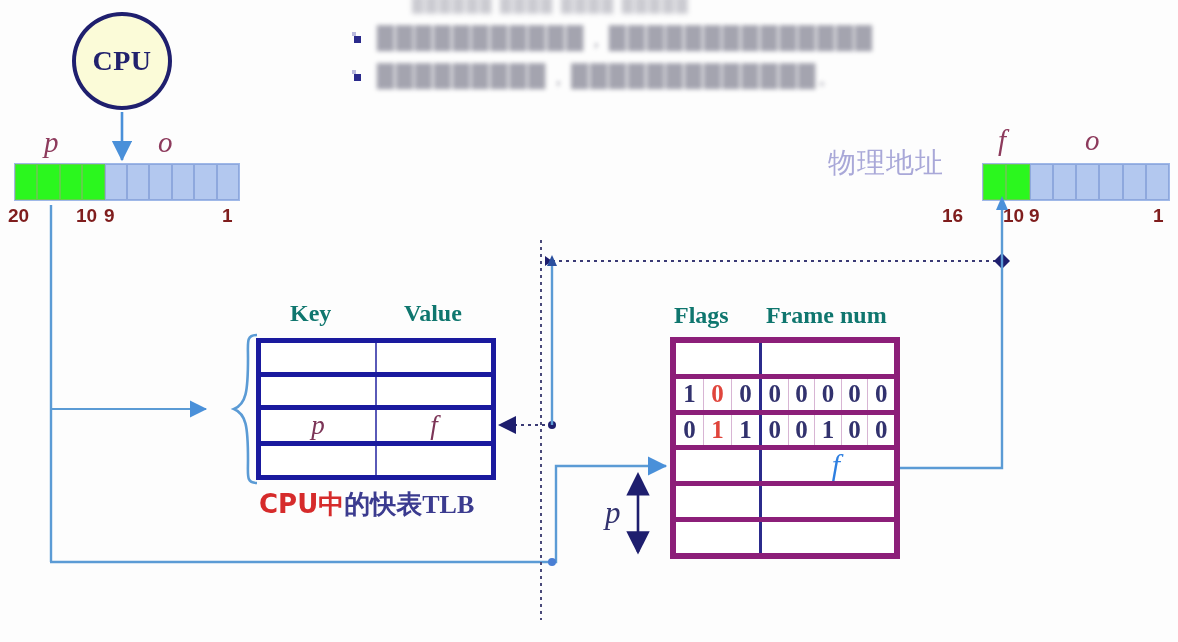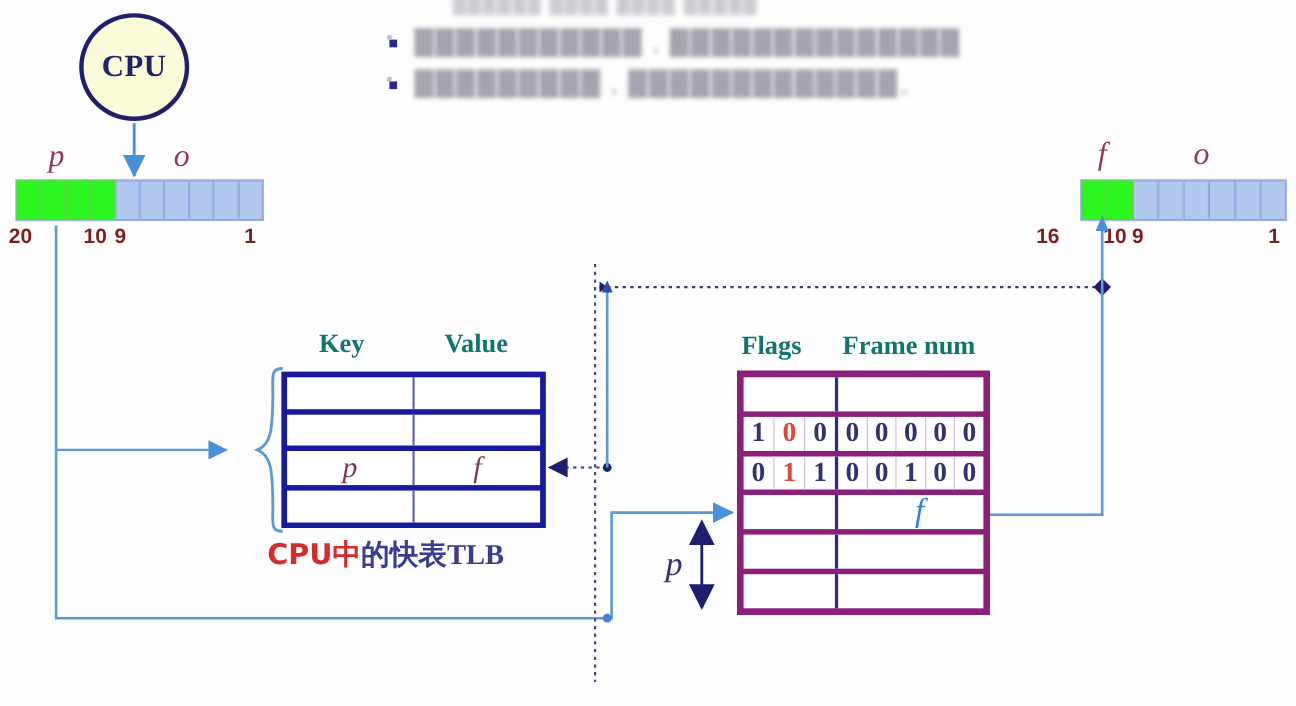--- a/index.html
+++ b/index.html
@@ -124,21 +124,21 @@
   }
   #page-table .bit:last-child{border-right:none;}
   #page-table .bit.red{color:#e0453c;}
   #page-table .frame-f{
     position:absolute;left:56%;top:50%;transform:translate(-50%,-54%);
     font-family:"Liberation Serif", serif;font-style:italic;font-size:30px;color:#2e7fe0;
   }
 
   
   .caption{
-    font-family:"DejaVu Sans", sans-serif;font-size:26px;white-space:nowrap;
+    font-family:"DejaVu Sans", sans-serif;font-size:26px;white-space:nowrap;margin-left:16px;
   }
   .caption .red{color:#d62b2b;font-weight:bold;}
   .caption .navy{color:#3b3b8f;font-weight:bold;}
   .caption .serif{font-family:"Liberation Serif", serif;}
   #tlb-caption{left:243px;top:487px;}
   #pt-caption{left:560px;top:573px;font-size:30px;}
 
   
   #connectors{position:absolute;left:0;top:0;width:1178px;height:642px;}
   .p-marker{
@@ -202,20 +202,21 @@
     <div class="cell blue"></div>
     <div class="cell blue"></div>
     <div class="cell blue"></div>
   </div>
 
   <div class="abs bit-num" style="left:942px;top:205px;">16</div>
   <div class="abs bit-num" style="left:1003px;top:205px;">10</div>
   <div class="abs bit-num" style="left:1029px;top:205px;">9</div>
   <div class="abs bit-num" style="left:1153px;top:205px;">1</div>
 
+  <div class="abs cn-label" style="left:828px;top:144px;">物理地址</div>
 
   <div class="abs tbl-head" style="left:290px;top:300px;">Key</div>
   <div class="abs tbl-head" style="left:404px;top:300px;">Value</div>
 
   <div class="abs" id="tlb-table">
     <div class="trow">
       <div class="tcell">
           <span class="cellval"></span>
         </div>
       <div class="tcell">

